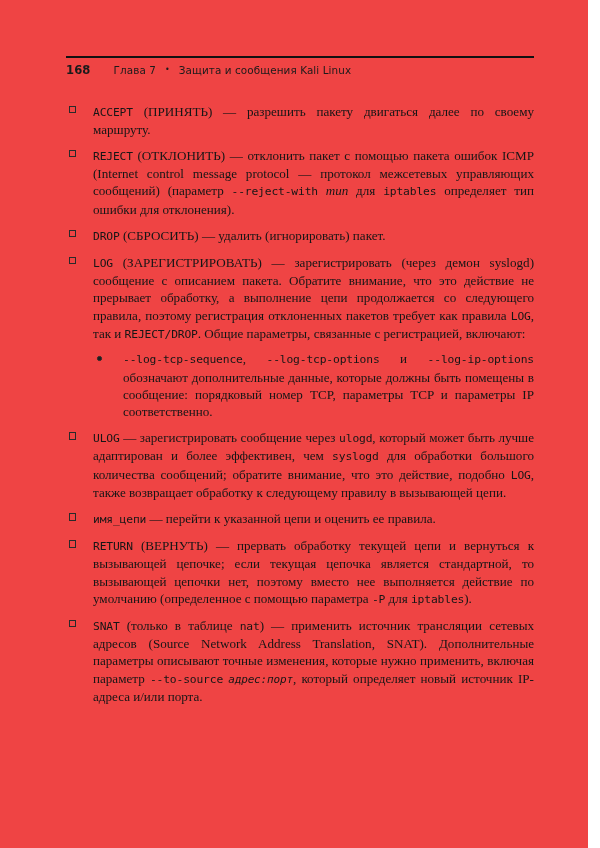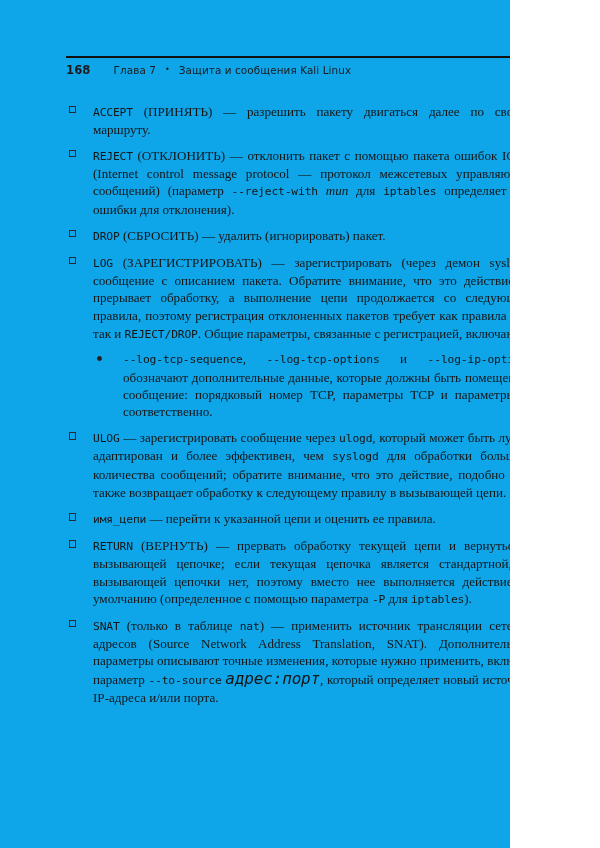--- a/index.html
+++ b/index.html
@@ -2,23 +2,23 @@
 <html><head>
 <meta charset="utf-8">
 <style>
   html, body {
     margin: 0;
     padding: 0;
     background: #ffffff;
   }
   .page {
     position: relative;
-    width: 510px;
+    width: 588px;
     height: 848px;
-    background: #0ea5e9;
+    background: #ef4444;
     font-family: "Liberation Serif", serif;
     color: #161616;
     overflow: hidden;
     box-sizing: border-box;
   }
   .content {
     position: absolute;
     left: 66px;
     top: 56px;
     width: 468px;
@@ -60,21 +60,21 @@
     margin: 0 0 9px 0;
     hyphens: manual;
   }
   .mono {
     font-family: "DejaVu Sans Mono", monospace;
     font-size: 11.3px;
     letter-spacing: -0.15px;
   }
   .mono-i {
     font-family: "DejaVu Sans Mono", monospace;
-    font-size: 16px;
+    font-size: 11px;
     font-style: italic;
     letter-spacing: -0.15px;
   }
   .it { font-style: italic; }
 
   
   .sqlist { margin: 0; padding: 0; list-style: none; }
   .sqitem {
     position: relative;
     padding-left: 27px;

